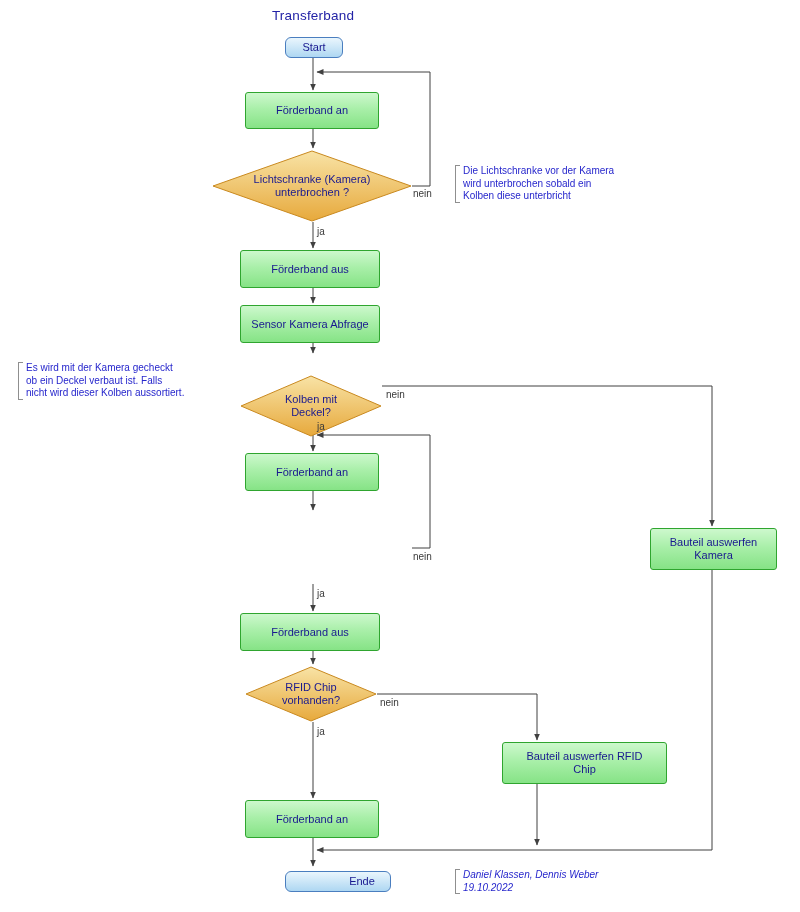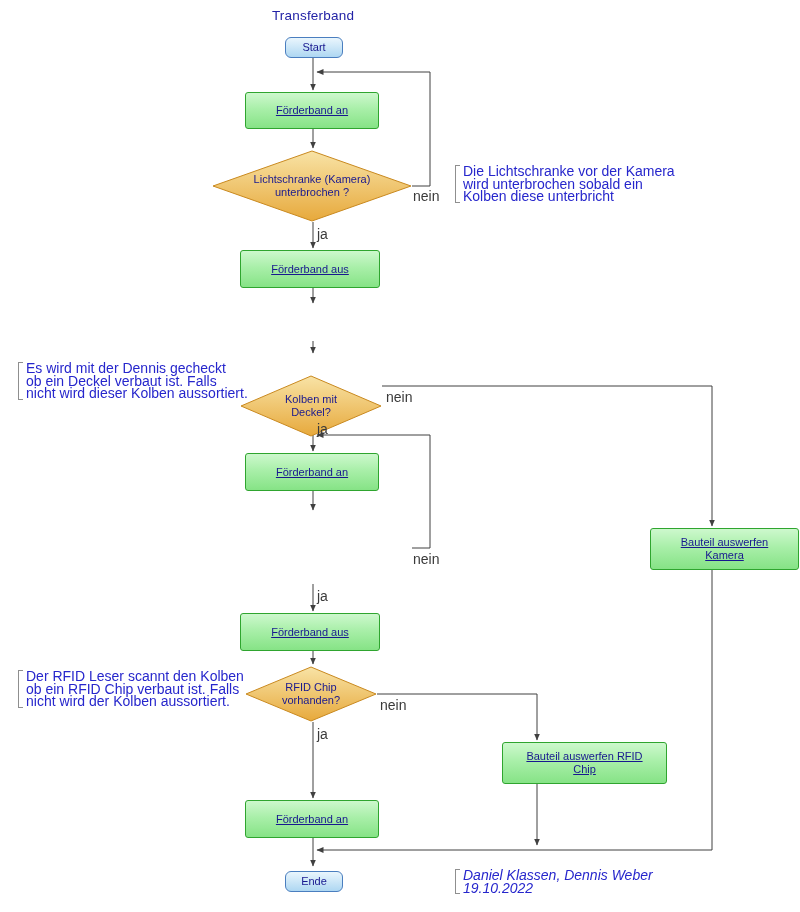--- a/index.html
+++ b/index.html
@@ -12,34 +12,34 @@
   svg.connectors{position:absolute;left:0;top:0;}
   svg.connectors path.edge{fill:none;stroke:#404040;stroke-width:1;}
   .title{
     position:absolute;left:213px;top:8px;width:200px;text-align:center;
     color:#2222a6;font-size:13.5px;letter-spacing:.2px;
   }
   .node{position:absolute;display:flex;align-items:center;justify-content:center;
     text-align:center;color:#18188f;font-size:11px;line-height:13px;}
   .process{
     background:linear-gradient(to bottom,#cdf8cd 0%,#a9efa9 45%,#86e386 100%);
-    border:1px solid #2fa52f;border-radius:3px;text-decoration:underline;
+    border:1px solid #2fa52f;border-radius:3px;
   }
   .terminal{
     background:linear-gradient(to bottom,#eaf6fd,#aed7f2);
     border:1px solid #4a7ebf;border-radius:6px;
   }
   .decision{position:absolute;}
   .decision svg{position:absolute;left:0;top:0;}
   .decision polygon{fill:url(#gradDecision);stroke:#c9891f;stroke-width:1;}
   .dlabel{position:absolute;inset:0;display:flex;align-items:center;justify-content:center;
     text-align:center;color:#18188f;font-size:11px;line-height:13px;}
-  .elabel{position:absolute;color:#3a3a3a;font-size:14px;}
+  .elabel{position:absolute;color:#3a3a3a;font-size:10px;}
   .note{
-    position:absolute;color:#2626cc;font-size:14px;line-height:12.5px;
+    position:absolute;color:#2626cc;font-size:10px;line-height:12.5px;
     white-space:pre-line;padding-left:7px;border-left:1px solid #8f8f8f;
   }
   .note::before,.note::after{
     content:"";position:absolute;left:0;width:4px;height:0;border-top:1px solid #8f8f8f;
   }
   .note::before{top:0;}
   .note::after{bottom:0;}
 </style>
 </head>
 <body>
@@ -75,37 +75,40 @@
       <path class="edge" d="M537,782 V845" marker-end="url(#arrowhead)"></path>
       <path class="edge" d="M313,836 V866" marker-end="url(#arrowhead)"></path>
     </g>
   </svg>
 
   <div class="title">Transferband</div>
 
   <div class="node terminal" style="left:285px;top:37px;width:56px;height:19px;">
     <span>Start</span>
   </div>
-  <div class="node terminal" style="left:285px;top:871px;width:56px;height:19px;">
+  <div class="node terminal" style="left:285px;top:871px;width:56px;height:19px;padding-left:48px;">
     <span>Ende</span>
   </div>
 
   <div class="node process" style="left:245px;top:92px;width:132px;height:35px;">
     <span>Förderband an</span>
   </div>
   <div class="node process" style="left:240px;top:250px;width:138px;height:36px;">
     <span>Förderband aus</span>
   </div>
+  <div class="node process" style="left:240px;top:305px;width:138px;height:36px;">
+    <span>Sensor Kamera Abfrage</span>
+  </div>
   <div class="node process" style="left:245px;top:453px;width:132px;height:36px;">
     <span>Förderband an</span>
   </div>
   <div class="node process" style="left:240px;top:613px;width:138px;height:36px;">
     <span>Förderband aus</span>
   </div>
-  <div class="node process" style="left:650px;top:528px;width:125px;height:40px;padding:0 11px;">
+  <div class="node process" style="left:650px;top:528px;width:125px;height:40px;padding:0 0;">
     <span>Bauteil auswerfen Kamera</span>
   </div>
   <div class="node process" style="left:470px;top:742px;width:135px;height:40px;padding:0 14px;margin-left:32px;">
     <span>Bauteil auswerfen RFID Chip</span>
   </div>
   <div class="node process" style="left:245px;top:800px;width:132px;height:36px;">
     <span>Förderband an</span>
   </div>
 
   <div class="decision" style="left:212px;top:150px;width:200px;height:72px;text-decoration:underline;">
@@ -135,22 +138,19 @@
   <div class="elabel" style="left:386px;top:389px;">nein</div>
   <div class="elabel" style="left:317px;top:421px;">ja</div>
   <div class="elabel" style="left:413px;top:551px;">nein</div>
   <div class="elabel" style="left:317px;top:588px;">ja</div>
   <div class="elabel" style="left:380px;top:697px;">nein</div>
   <div class="elabel" style="left:317px;top:726px;">ja</div>
 
   <div class="note" style="left:455px;top:165px;">Die Lichtschranke vor der Kamera
 wird unterbrochen sobald ein
 Kolben diese unterbricht</div>
-  <div class="note" style="left:18px;top:362px;">Es wird mit der Dennis gecheckt
+  <div class="note" style="left:18px;top:362px;">Es wird mit der Kamera gecheckt
 ob ein Deckel verbaut ist. Falls
 nicht wird dieser Kolben aussortiert.</div>
-  <div class="note" style="left:18px;top:670px;">Der RFID Leser scannt den Kolben
-ob ein RFID Chip verbaut ist. Falls
-nicht wird der Kolben aussortiert.</div>
   <div class="note" style="left:455px;top:869px;font-style:italic;">Daniel Klassen, Dennis Weber
 19.10.2022</div>
 
 </div>
 
 </body></html>

